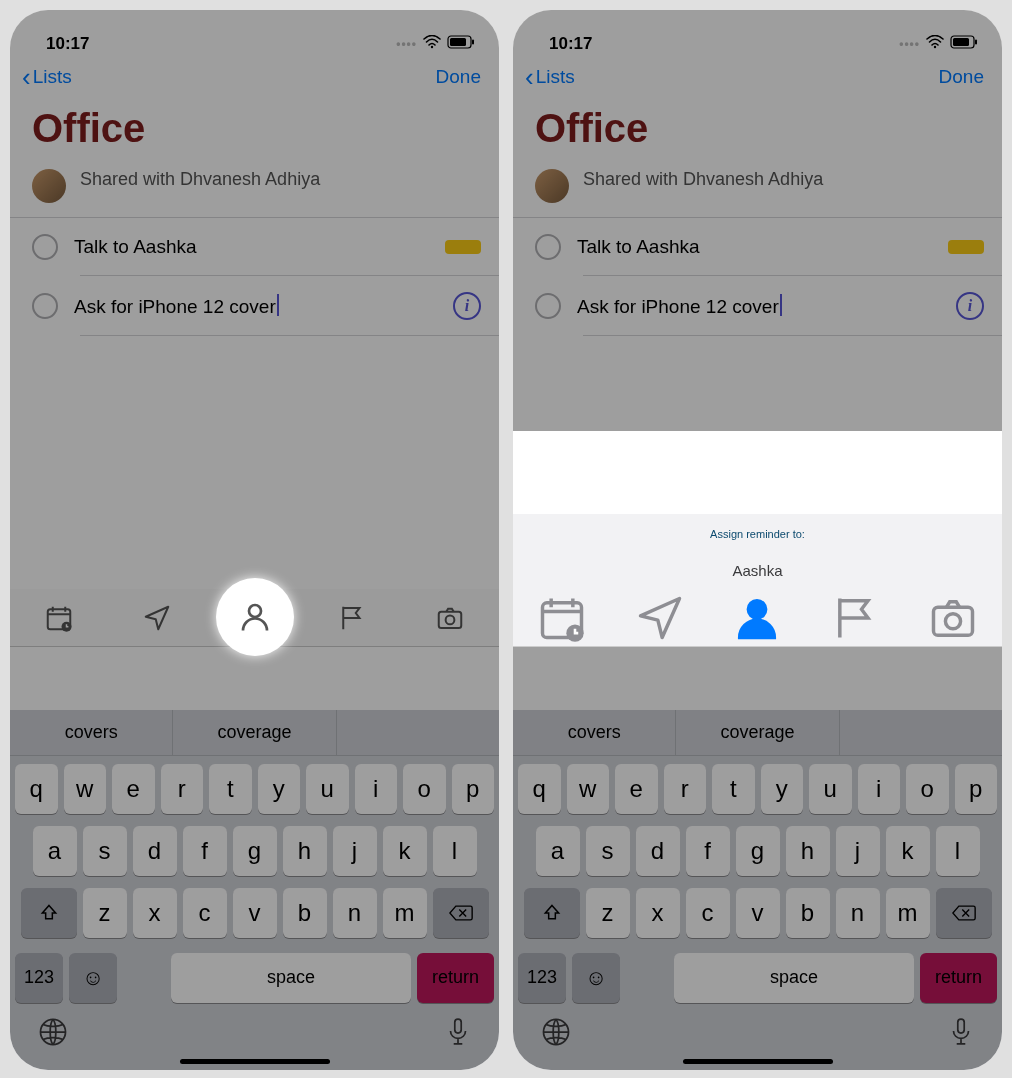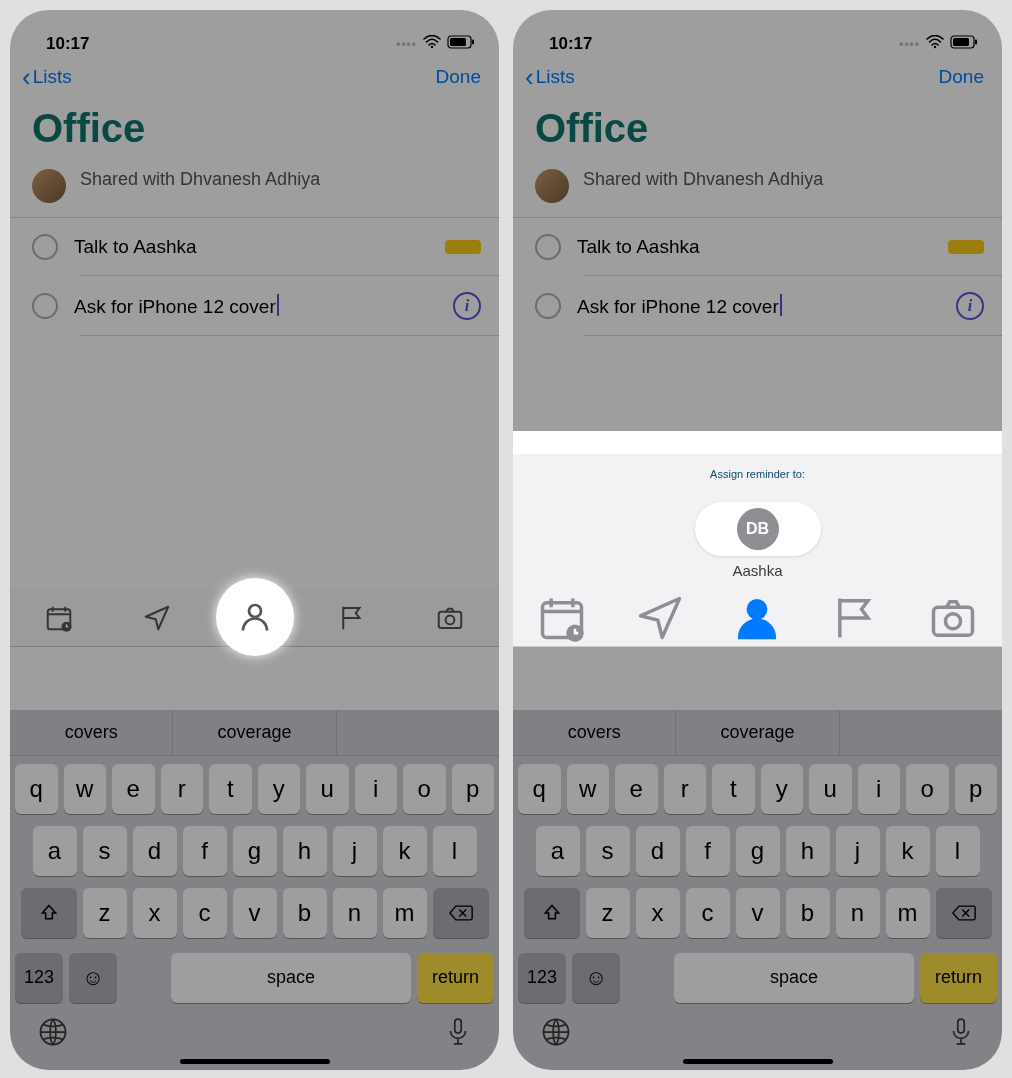--- a/index.html
+++ b/index.html
@@ -44,21 +44,21 @@
   
   .nav-bar {
     display:flex; align-items:center; justify-content:space-between;
     padding: 10px 18px 4px 12px;
     font-size: 19px; color:#007aff;
   }
   .back-group { display:flex; align-items:center; gap:2px; }
   .chevron { font-size:26px; line-height:1; font-weight:300; }
   
   .list-title {
-    font-size: 40px; font-weight:700; color:#0f766e;
+    font-size: 40px; font-weight:700; color:#7f1d1d;
     padding: 12px 22px 10px;
   }
   
   .shared-row {
     display:flex; gap:14px;
     padding: 8px 22px 14px;
     border-bottom:1px solid #d6d6d8;
     color:#555; font-size:18px;
   }
   .avatar-img {
@@ -154,21 +154,21 @@
   .key-row { display:flex; gap:6px; justify-content:center; }
   .key {
     flex:1; max-width:44px; height:50px; background:#fff; border-radius:6px;
     box-shadow:0 1px 0 #898a8d;
     display:flex; align-items:center; justify-content:center;
     font-size:24px; color:#000;
   }
   .key.special { background:#adb0b8; max-width:56px; }
   .key.shift, .key.backspace { max-width:56px; }
   .key.space { max-width:none; flex:5; font-size:18px;margin-left:48px; }
-  .key.return { max-width:none; flex:1.6; background:#fde047; font-size:18px; }
+  .key.return { max-width:none; flex:1.6; background:#be185d; font-size:18px; }
   .key.num { max-width:none; flex:1; background:#adb0b8; font-size:18px; }
   .key.emoji { max-width:50px; background:#adb0b8; font-size:22px; }
   .bottom-row { display:flex; gap:6px; padding:3px 5px; margin-top:12px; }
   .kb-footer {
     margin-top:auto; height:70px;
     display:flex; align-items:center; justify-content:space-between;
     padding:0 28px 8px;
   }
   .home-indicator {
     position:absolute; bottom:6px; left:50%; transform:translateX(-50%);
@@ -377,25 +377,20 @@
   </div>
   <div class="reminder-row">
     <div class="radio"></div>
     <div class="reminder-text"><span>Ask for iPhone 12 cover</span><span class="cursor"></span></div>
     <div class="info-btn">i</div>
     <div class="sep"></div>
   </div>
 
   <div class="assign-panel" style="z-index:70;">
     <div class="assign-title">Assign reminder to:</div>
-    <div class="assign-chip">
-      <div class="assign-avatar">
-          <span>DB</span>
-        </div>
-    </div>
     <div class="assign-name">Aashka</div>
     <div class="toolbar-clear">
       <div class="tool-btn">
           <svg viewBox="0 0 24 24" fill="none" stroke="#8e8e93" stroke-width="1.6">
             <rect x="3" y="5" width="18" height="16" rx="2"></rect>
             <path d="M3 9h18M7 3v4M17 3v4"></path>
             <circle cx="18" cy="19" r="4" fill="#8e8e93" stroke="none"></circle>
             <path d="M18 17v2h1.5" stroke="#fff" stroke-width="1.2"></path>
           </svg>
         </div>

